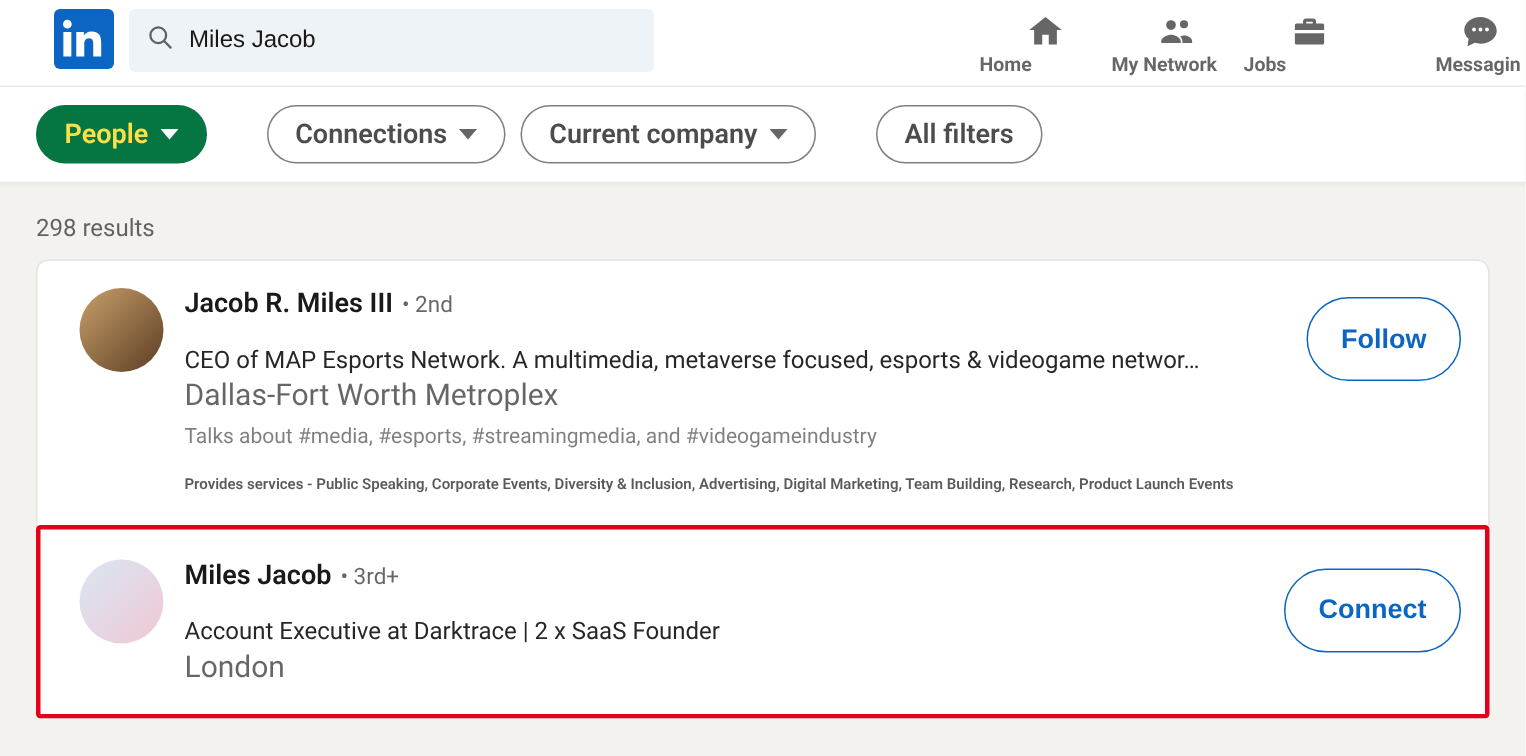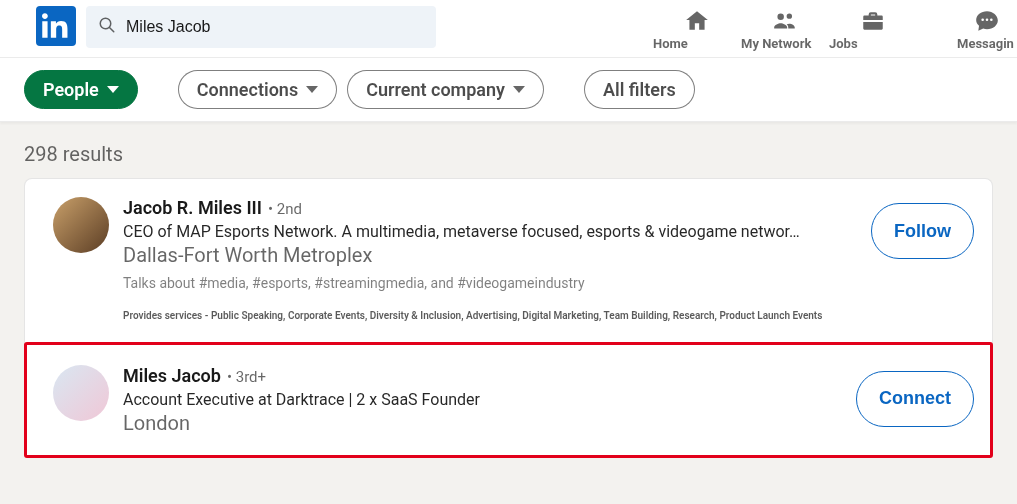--- a/index.html
+++ b/index.html
@@ -72,28 +72,28 @@
     display: flex; align-items: center; gap: 8px;
   }
   .pill .caret {
     width: 0; height: 0;
     border-left: 6px solid transparent;
     border-right: 6px solid transparent;
     border-top: 7px solid rgba(0,0,0,0.6);
   }
   .pill.active {
     background: #057642;
-    color: #ffffff;
+    color: #fde047;
     border-color: #057642;
   }
   .pill.active .caret { border-top-color: #fff; }
   .filterbar .gap { width: 20px; }
   
   .content { padding: 20px 24px 0 24px; }
-  .results-count { color: rgba(0,0,0,0.6); font-size: 20px; margin-bottom: 12px; }
+  .results-count { color: rgba(0,0,0,0.6); font-size: 16px; margin-bottom: 12px; }
   
   .card {
     background: #fff;
     border: 1px solid rgba(0,0,0,0.1);
     border-radius: 8px;
     padding: 0;
   }
   .result {
     display: flex;
     padding: 18px 18px 14px 28px;
@@ -106,21 +106,21 @@
     flex-shrink: 0;
     margin-right: 14px;
     background: linear-gradient(135deg,#c9a06a,#5b3d24);
   }
   .result.r2 .avatar { background: linear-gradient(135deg,#d9e7f2,#f0c7d6); }
   .info { flex: 1; min-width: 0; }
   .name-line { display: flex; align-items: baseline; gap: 6px; }
   .name { font-size: 18px; font-weight: 600; color: rgba(0,0,0,0.9); }
   .degree { font-size: 15px; color: rgba(0,0,0,0.6); }
   .degree::before { content: "• "; }
-  .headline { font-size: 16px; color: rgba(0,0,0,0.85); margin-top: 4px; white-space: nowrap; overflow: hidden; text-overflow: ellipsis; max-width: 720px;}
+  .headline { font-size: 16px; color: rgba(0,0,0,0.85); margin-top: 17px; white-space: nowrap; overflow: hidden; text-overflow: ellipsis; max-width: 720px;}
   .location { font-size: 20px; color: rgba(0,0,0,0.6); margin-top: 2px; }
   .talks { font-size: 14px; color: rgba(0,0,0,0.5); margin-top: 8px; }
   .services { font-size: 10px; color: rgba(0,0,0,0.65); font-weight: 600; margin-top: 18px; max-width: 720px; line-height: 1.35; }
   .action-btn {
     border: 1.5px solid #0a66c2;
     color: #0a66c2;
     background: #fff;
     border-radius: 999px;
     padding: 8px 22px;
     font-size: 18px;

